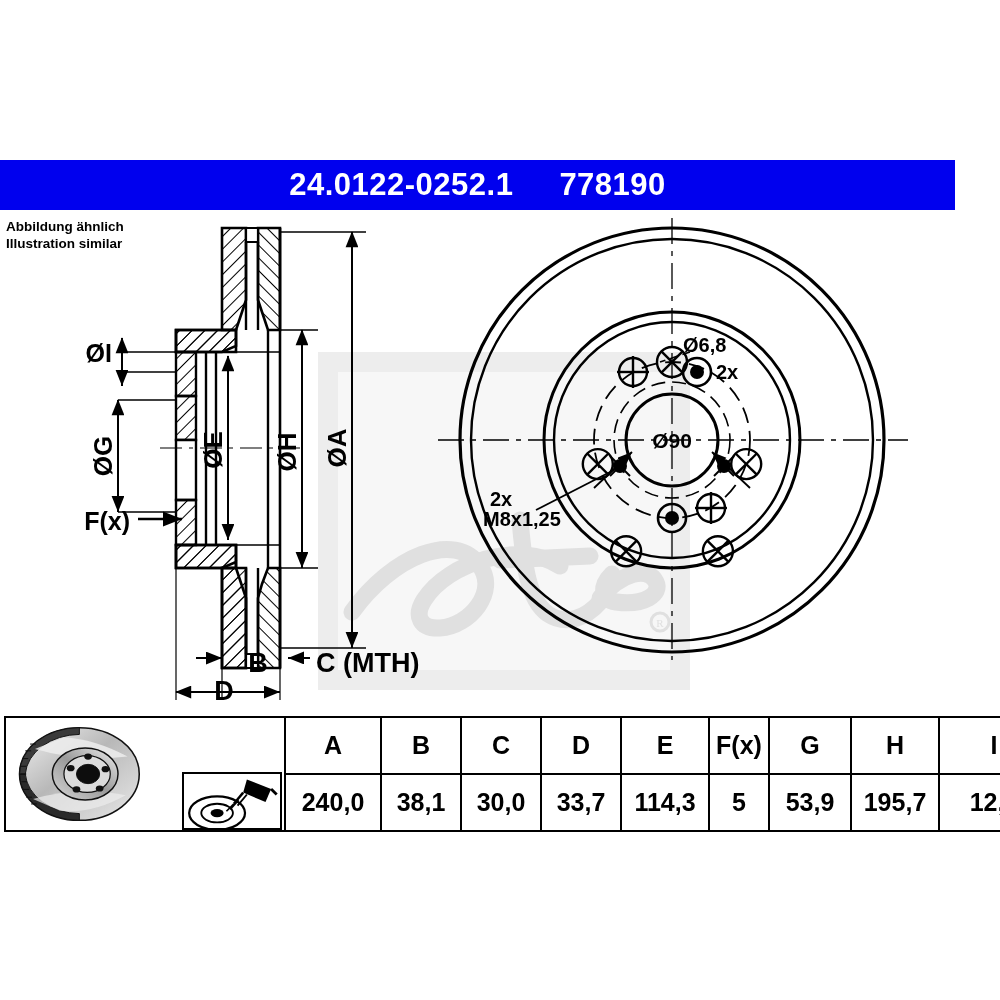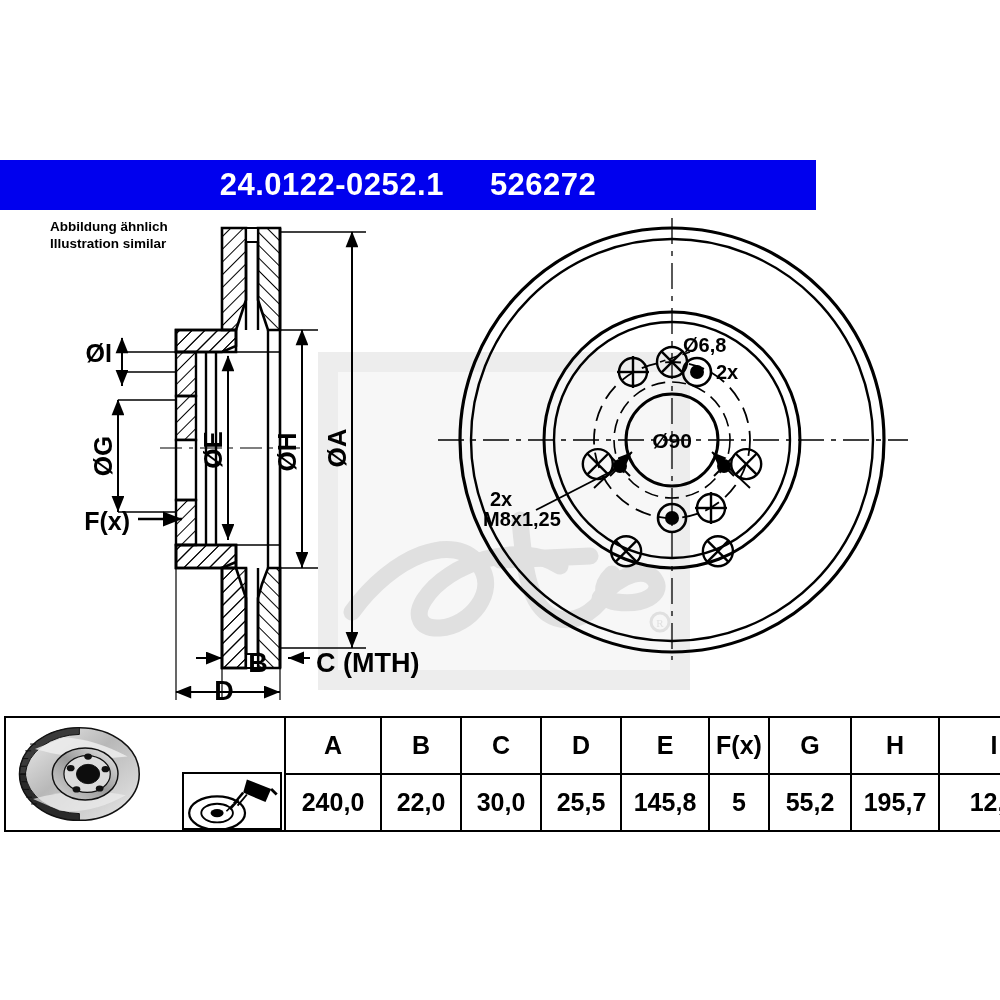--- a/index.html
+++ b/index.html
@@ -18,21 +18,21 @@
     position: absolute;
     left: 0; top: 0;
     width: 1000px;
     height: 1000px;
     background: #ffffff;
   }
   .banner {
     position: absolute;
     left: 0;
     top: 160px;
-    width: 816px;
+    width: 955px;
     height: 50px;
     background: #0000ee;
     display: flex;
     align-items: center;
     justify-content: center;
     gap: 46px;
   }
   .banner-text {
     color: #ffffff;
     font-size: 31px;
@@ -43,21 +43,20 @@
   }
   .note {
     position: absolute;
     left: 6px;
     top: 218px;
     font-size: 13.5px;
     font-weight: bold;
     line-height: 17px;
     color: #000;
     white-space: nowrap;
-    margin-left: 44px;
   }
   svg.draw {
     position: absolute;
     left: 0;
     top: 0;
     width: 1000px;
     height: 1000px;
   }
   .tbl {
     position: absolute;
@@ -336,21 +335,21 @@
       <g>
         <line x1="536" y1="510" x2="614" y2="470" stroke="#000" stroke-width="1.8"></line>
         <text x="490" y="506" font-size="20" font-weight="bold" text-anchor="start" font-family="Liberation Sans, sans-serif">2x</text>
         <text x="483" y="526" font-size="20" font-weight="bold" text-anchor="start" font-family="Liberation Sans, sans-serif">M8x1,25</text>
       </g>
     </g>
   </svg>
 
   <div class="banner">
     <span class="banner-text">24.0122-0252.1</span>
-    <span class="banner-text">526272</span>
+    <span class="banner-text">778190</span>
   </div>
 
   <div class="note">
     <div>Abbildung ähnlich</div>
     <div>Illustration similar</div>
   </div>
 
   <div class="tbl">
     <table class="spec">
       <colgroup>
@@ -421,26 +420,26 @@
         <td class="hdr">C</td>
         <td class="hdr">D</td>
         <td class="hdr">E</td>
         <td class="fx">F(x)</td>
         <td class="hdr">G</td>
         <td class="hdr">H</td>
         <td class="hdr">I</td>
       </tr>
       <tr>
         <td>240,0</td>
-        <td>22,0</td>
+        <td>38,1</td>
         <td>30,0</td>
-        <td>25,5</td>
-        <td>145,8</td>
+        <td>33,7</td>
+        <td>114,3</td>
         <td>5</td>
-        <td>55,2</td>
+        <td>53,9</td>
         <td>195,7</td>
         <td>12,7</td>
       </tr>
     </tbody>
       </table>
 
     <div style="position:absolute; left:178px; top:56px; width:100px; height:58px;
                 border:2.5px solid #000; background:#fff; box-sizing:border-box;">
       <svg viewBox="0 0 100 58" width="100%" height="100%">
 

